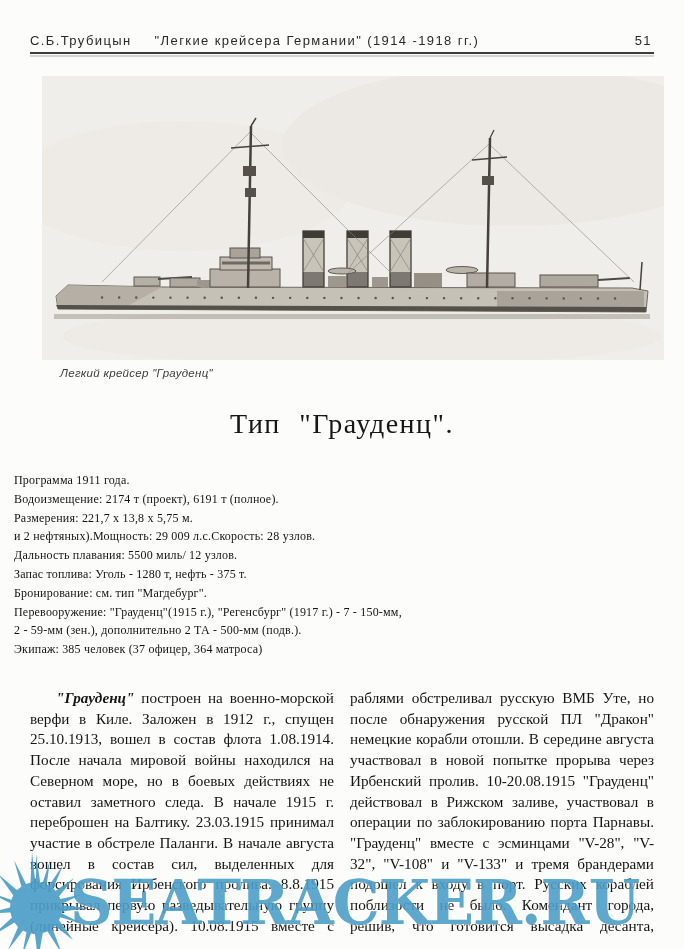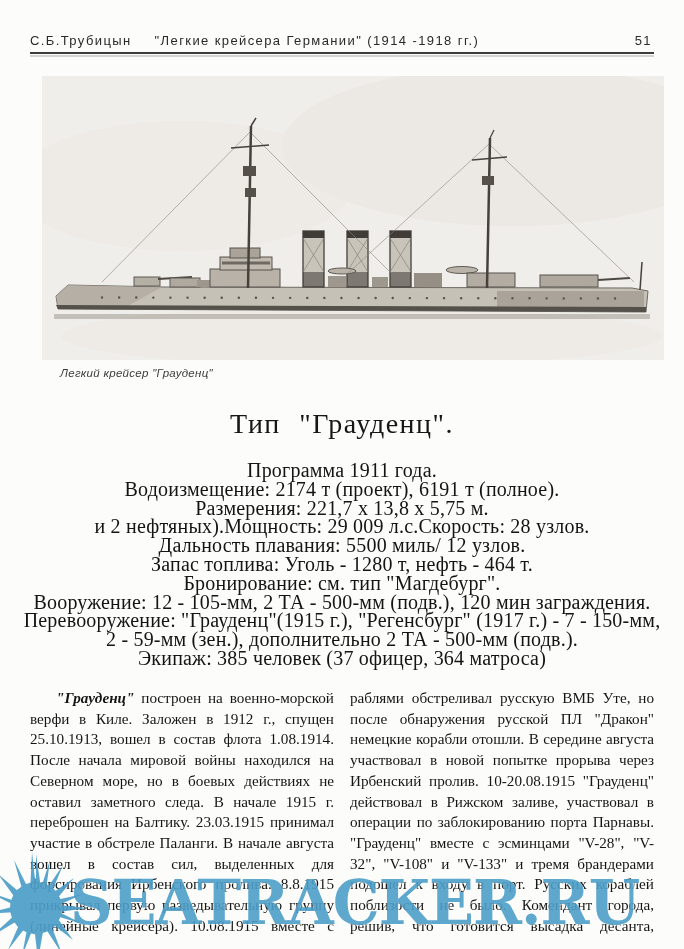--- a/index.html
+++ b/index.html
@@ -35,22 +35,22 @@
     font-family:"Liberation Sans", sans-serif;
     font-style:italic;font-size:11.5px;color:#3c3c3c;letter-spacing:.3px;
   }
   
   .sec-title{
     position:absolute;top:408px;left:0;width:684px;
     text-align:center;font-size:28px;letter-spacing:1.5px;word-spacing:10px;
     color:#161616;margin:0;font-weight:normal;
   }
   .specs{
-    position:absolute;top:461px;left:14px;width:656px;
-    text-align:center;font-size:20px;line-height:18.8px;color:#141414;
+    position:absolute;top:471px;left:14px;width:656px;
+    font-size:12px;line-height:18.8px;color:#141414;
   }
   .specs div{letter-spacing:.2px;}
   
   .columns{
     position:absolute;top:688px;left:30px;width:624px;height:248px;
     display:flex;gap:16px;overflow:hidden;
   }
   .col{
     width:304px;margin:0;
     font-size:15.2px;line-height:20.7px;
@@ -166,23 +166,22 @@
   <div class="caption">Легкий крейсер "Грауденц"</div>
 
   <h1 class="sec-title">Тип "Грауденц".</h1>
 
   <div class="specs">
       <div>Программа 1911 года.</div>
       <div>Водоизмещение: 2174 т (проект), 6191 т (полное).</div>
       <div>Размерения: 221,7 х 13,8 х 5,75 м.</div>
       <div>и 2 нефтяных).Мощность: 29 009 л.с.Скорость: 28 узлов.</div>
       <div>Дальность плавания: 5500 миль/ 12 узлов.</div>
-      <div>Запас топлива: Уголь - 1280 т, нефть - 464 т.</div>
+      <div>Запас топлива: Уголь - 1280 т, нефть - 375 т.</div>
       <div>Бронирование: см. тип "Магдебург".</div>
-      <div>Вооружение: 12 - 105-мм, 2 ТА - 500-мм (подв.), 120 мин заграждения.</div>
       <div>Перевооружение: "Грауденц"(1915 г.), "Регенсбург" (1917 г.) - 7 - 150-мм,</div>
       <div>2 - 59-мм (зен.), дополнительно 2 ТА - 500-мм (подв.).</div>
       <div>Экипаж: 385 человек (37 офицер, 364 матроса)</div>
     </div>
 
   <div class="columns">
     <p class="col left"><span class="lead">"Грауденц"</span><span> построен на военно-морской верфи в Киле. Заложен в 1912 г., спущен 25.10.1913, вошел в состав флота 1.08.1914. После начала мировой войны находился на Северном море, но в боевых действиях не оставил заметного следа. В начале 1915 г. переброшен на Балтику. 23.03.1915 принимал участие в обстреле Паланги. В начале августа вошел в состав сил, выделенных для форсирования Ирбенского пролива. 8.8.1915 прикрывал первую разведывательную группу (линейные крейсера). 10.08.1915 вместе с другими ко-</span></p>
     <p class="col right">раблями обстреливал русскую ВМБ Уте, но после обнаружения русской ПЛ "Дракон" немецкие корабли отошли. В середине августа участвовал в новой попытке прорыва через Ирбенский пролив. 10-20.08.1915 "Грауденц" действовал в Рижском заливе, участвовал в операции по заблокированию порта Парнавы. "Грауденц" вместе с эсминцами "V-28", "V-32", "V-108" и "V-133" и тремя брандерами подошел к входу в порт. Русских кораблей поблизости не было. Комендант города, решив, что готовится высадка десанта, приказал</p>
   </div>
 

